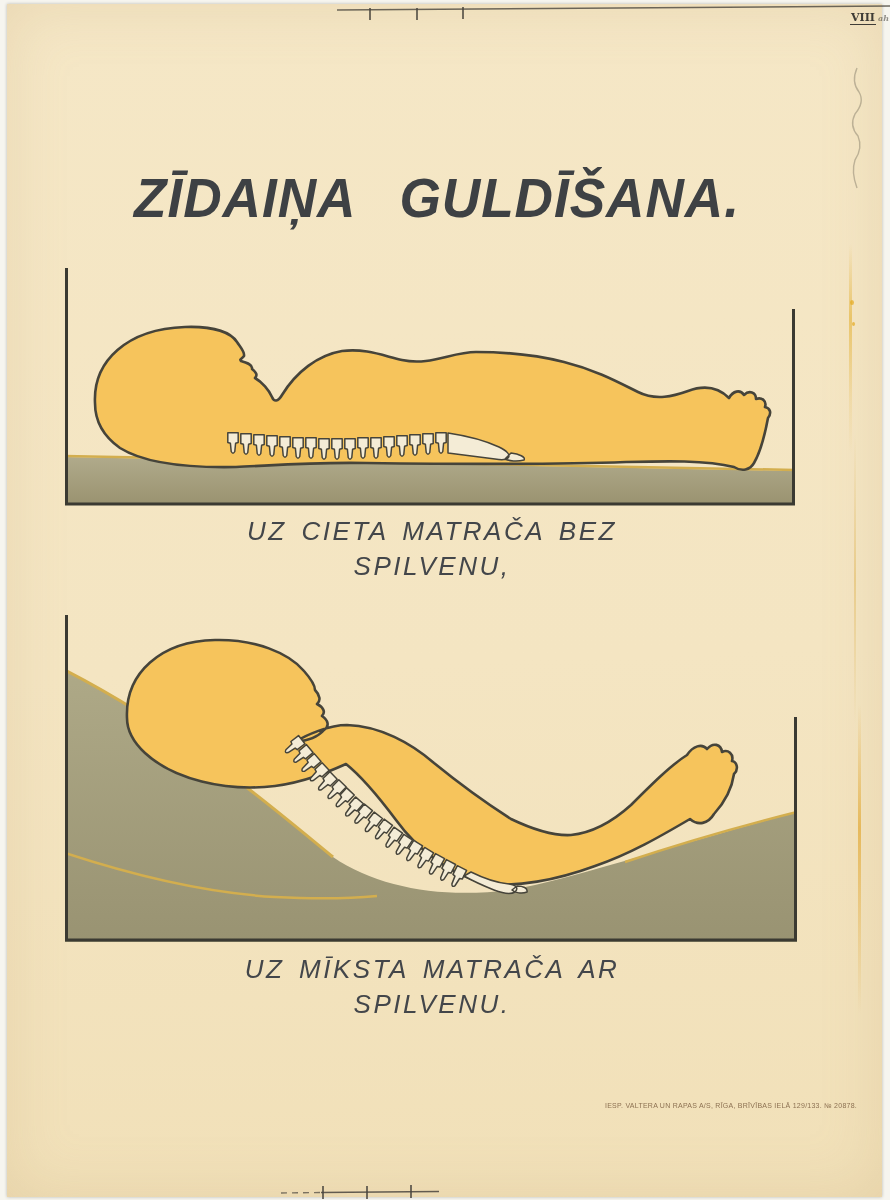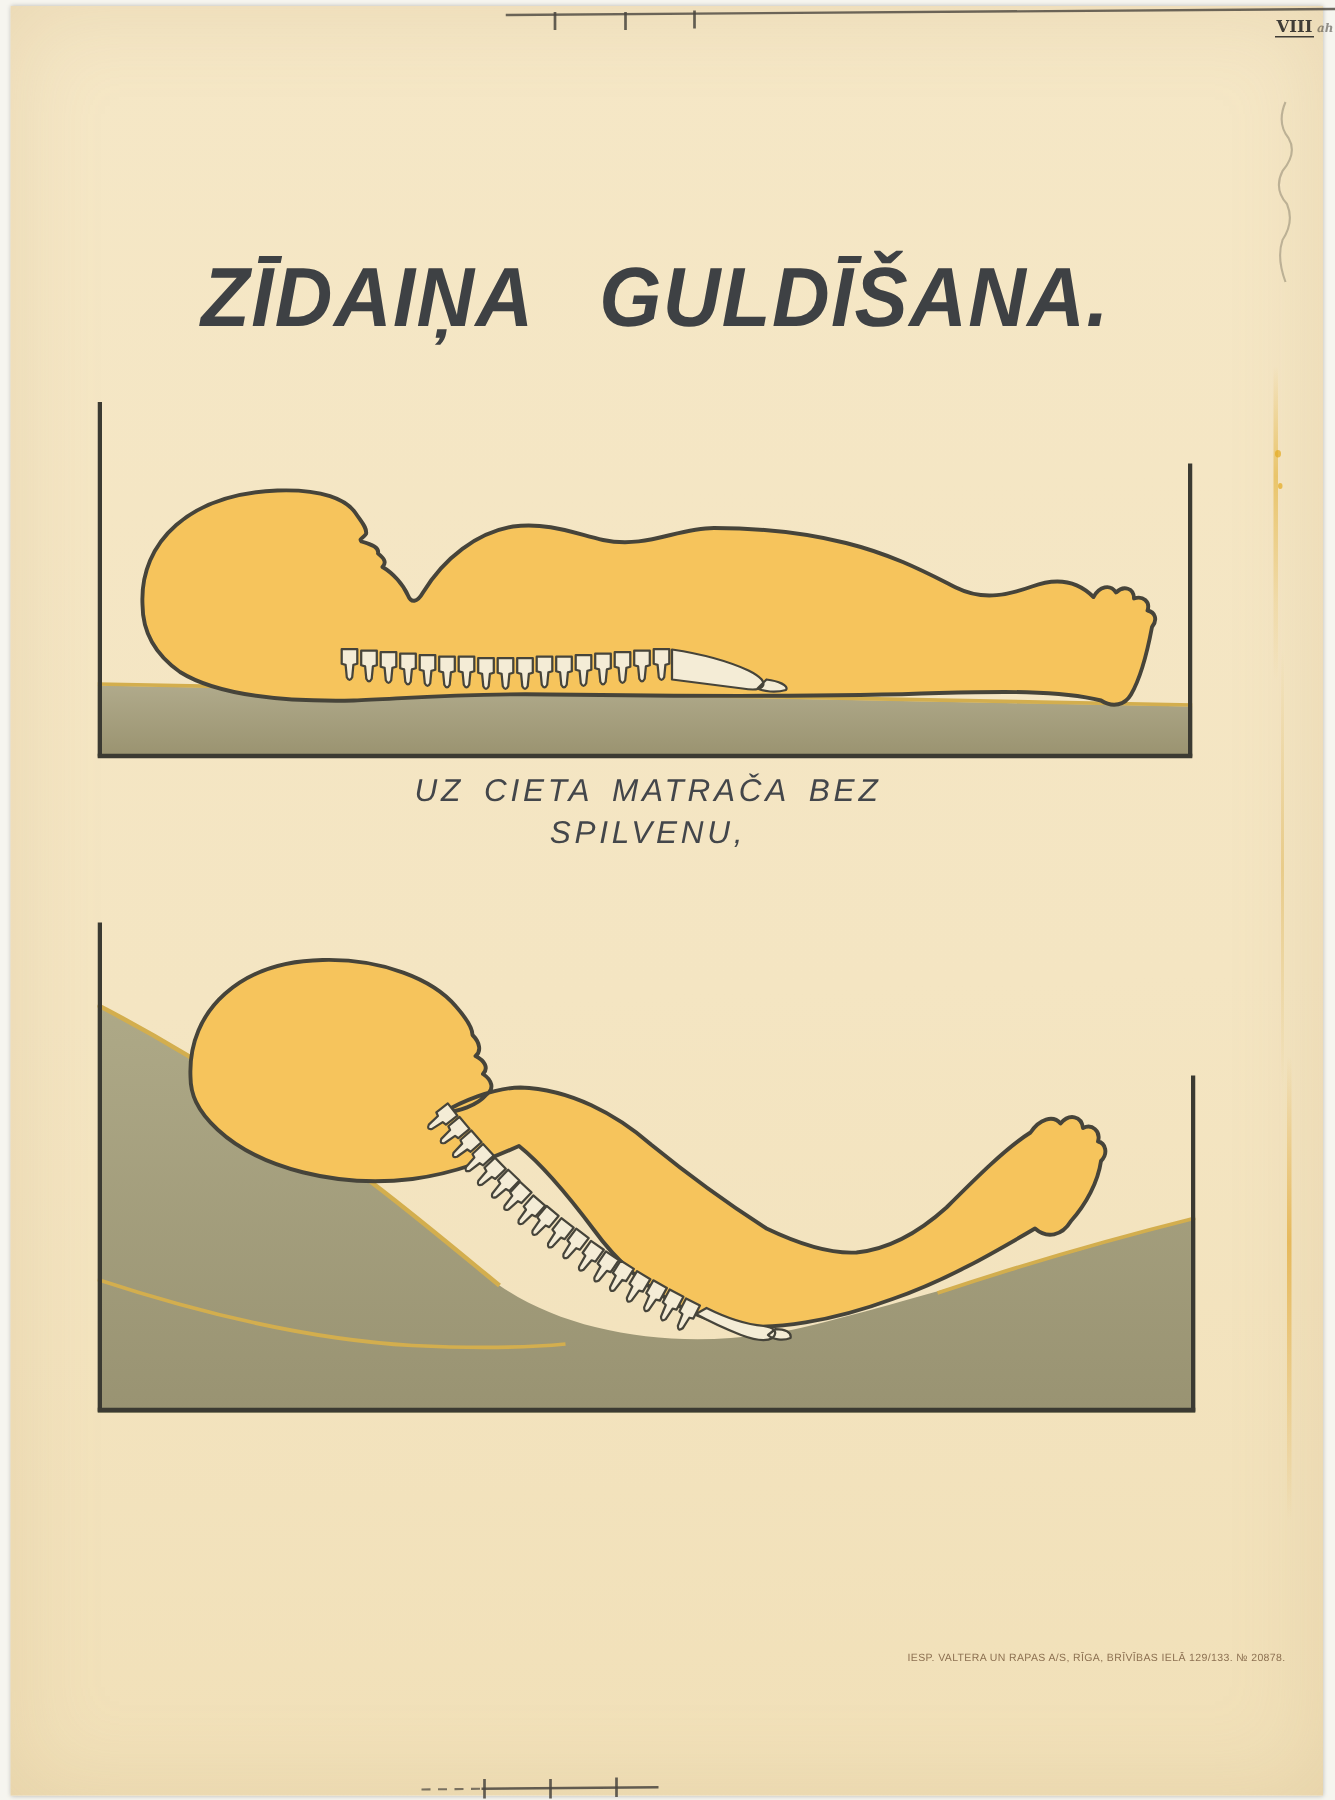--- a/index.html
+++ b/index.html
@@ -9,21 +9,21 @@
          background:linear-gradient(178deg,var(--paper) 0%,#f4e5c2 55%,#f1e0b8 100%);
          box-shadow:inset 0 0 60px rgba(190,160,108,.22), 0 0 3px rgba(0,0,0,.25);}
   .title{position:absolute;left:0;top:161px;width:860px;margin:0;text-align:center;
          font-size:56px;font-weight:bold;font-style:italic;color:var(--ink);
          letter-spacing:1px;word-spacing:.55em;transform:scaleX(.95);white-space:nowrap;}
   .panel{position:absolute;}
   .panel1{left:58px;top:259px;width:730px;height:244px;}
   .panel2{left:58px;top:609px;width:732px;height:329px;}
   .panel svg{display:block;width:100%;height:100%;}
   .caption{position:absolute;width:730px;left:60px;text-align:center;
-           font-style:italic;font-size:21px;letter-spacing:2.5px;word-spacing:5px;
+           font-style:italic;font-size:26px;letter-spacing:2.5px;word-spacing:5px;
            color:#43464a;line-height:1.35;}
   .cap1{top:510px;}
   .cap2{top:948px;}
   .imprint{position:absolute;left:598px;top:1098px;width:210px;
            font-size:7px;letter-spacing:.25px;color:#8d7152;white-space:nowrap;}
   .pencil-viii{position:absolute;left:843px;top:7px;font-family:"DejaVu Serif",serif;
                font-size:11px;font-weight:bold;color:#3f3c36;}
   .pencil-viii .num{border-bottom:1.5px solid #3f3c36;padding:0 1px;}
   .pencil-viii .faint{font-size:8px;color:rgba(63,60,54,.55);font-style:italic;margin-left:2px;}
   .edge-marks,.pencil-scribble,.pencil-bottom{position:absolute;}
@@ -215,20 +215,22 @@
 
       <g stroke="#3b3a32" stroke-width="3">
         <line x1="1.5" y1="2" x2="1.5" y2="328"></line>
         <line x1="730.5" y1="104" x2="730.5" y2="328"></line>
         <line x1="0" y1="327" x2="732" y2="327"></line>
       </g>
     </svg>
   </div>
 
   <div class="caption cap2">
+    <div>UZ MĪKSTA MATRAČA AR</div>
+    <div>SPILVENU.</div>
   </div>
 
   <div class="imprint">IESP. VALTERA UN RAPAS A/S, RĪGA, BRĪVĪBAS IELĀ 129/133.  № 20878.</div>
 
   <svg class="pencil-bottom" width="175" height="20">
     <line x1="4" y1="9" x2="44" y2="8.5" stroke="#4a463f" stroke-width="1.4" stroke-dasharray="6 5" opacity=".7"></line>
     <line x1="44" y1="8.5" x2="162" y2="7.5" stroke="#4a463f" stroke-width="1.6" opacity=".85"></line>
     <line x1="46" y1="2" x2="46" y2="15" stroke="#4a463f" stroke-width="1.8" opacity=".85"></line>
     <line x1="90" y1="2" x2="90" y2="15" stroke="#4a463f" stroke-width="1.8" opacity=".85"></line>
     <line x1="134" y1="1" x2="134" y2="14" stroke="#4a463f" stroke-width="1.8" opacity=".85"></line>

